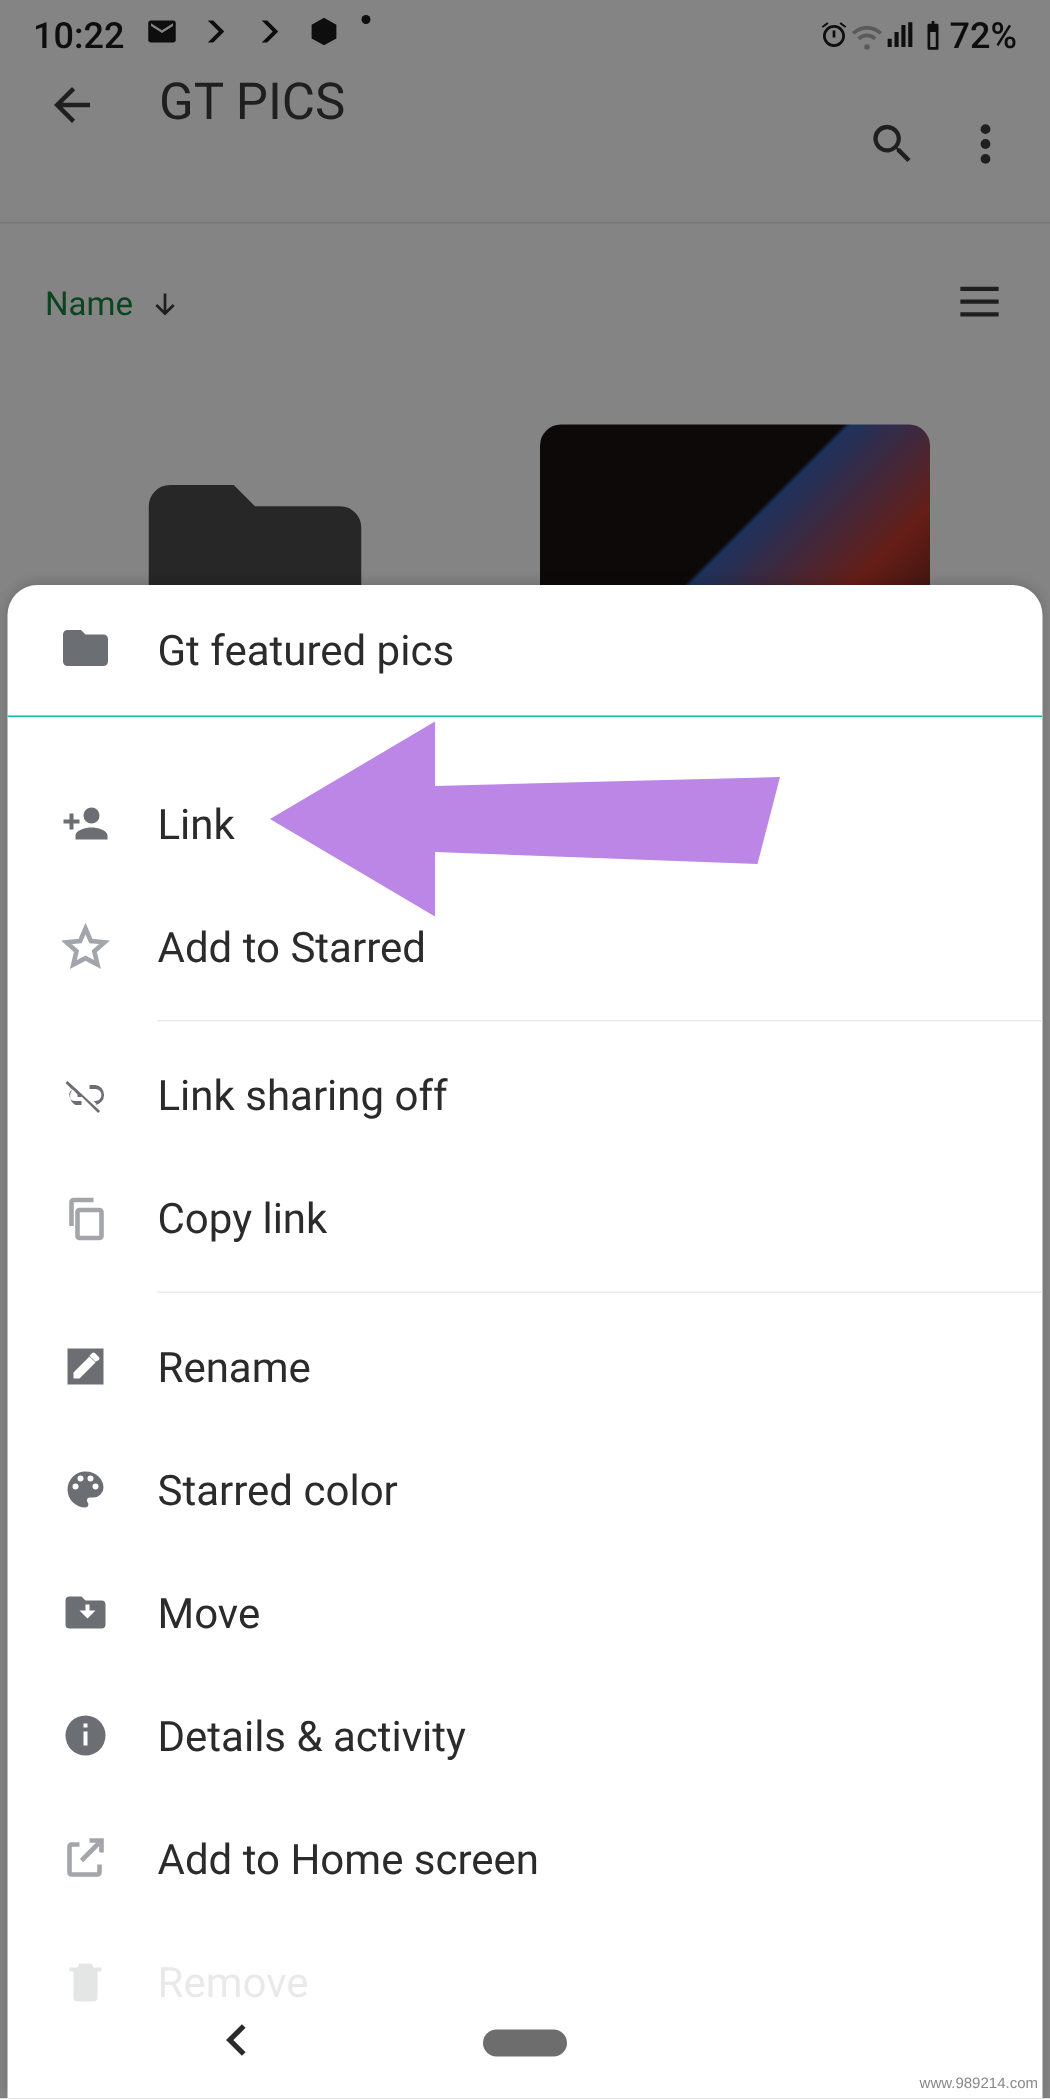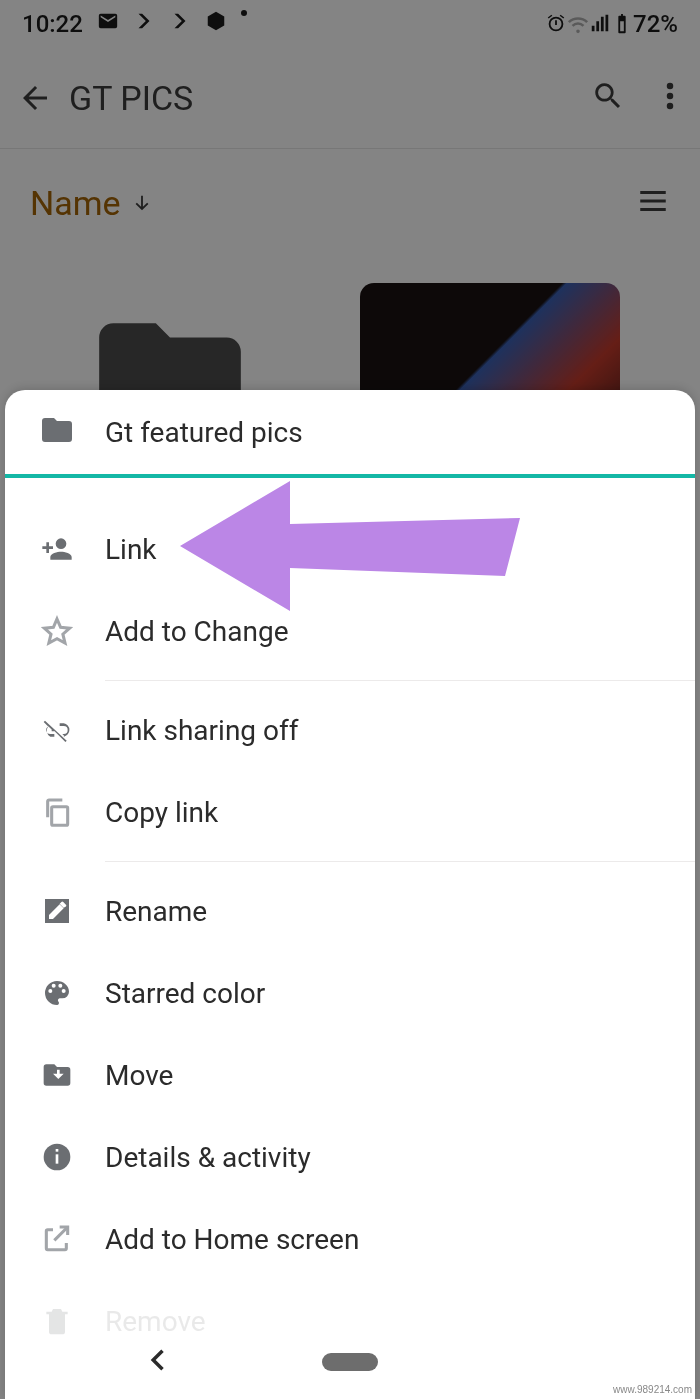--- a/index.html
+++ b/index.html
@@ -12,44 +12,44 @@
   
   .statusbar { position: absolute; top: 0; left: 0; right: 0; height: 48px; display: flex; align-items: center; padding: 0 22px; color: #1b1b1b; font-size: 24px; font-weight: 500; }
   .sb-left { display: flex; align-items: flex-start; gap: 14px; }
   .sb-right { display: flex; align-items: center; margin-left: auto; }
   .sb-ic { width: 22px; height: 22px; display: inline-flex; align-items: center; justify-content: center; }
   .sb-ic svg { width: 22px; height: 22px; fill: #1b1b1b; }
   .dot { width: 6px; height: 6px; border-radius: 50%; background: #1b1b1b; }
   .batt-txt { font-size: 24px; font-weight: 500; }
 
   
-  .appbar { position: absolute; top: 48px; left: 0; right: 0; height: 100px; display: flex; align-items: center; padding: 0 13px; }
+  .appbar { position: absolute; top: 48px; left: 0; right: 0; height: 100px; display: flex; padding: 0 26px; gap: 24px; }
   .appbar .back { width: 44px; height: 44px; display: flex; align-items: center; justify-content: center; }
   .appbar .back svg { width: 36px; height: 36px; fill: #3c3c3c; }
   .appbar .title { font-size: 34px; color: #3c3c3c; margin-left: 12px; }
   .appbar .right { margin-left: auto; display: flex; align-items: center; gap: 28px; }
   .appbar .right svg { width: 34px; height: 34px; fill: #3c3c3c; }
   .hr { position: absolute; top: 148px; left: 0; right: 0; height: 1px; background: #e0e0e0; }
 
   
   .sortrow { position: absolute; top: 175px; left: 0; right: 0; height: 56px; display: flex; align-items: center; padding: 0 30px; }
-  .sortrow .lbl { font-size: 34px; color: #a16207; }
+  .sortrow .lbl { font-size: 22px; color: #15803d; }
   .sortrow .arr { width: 22px; height: 22px; fill: #3c3c3c; margin-left: 10px; }
   .sortrow .view { margin-left: auto; }
   .sortrow .view svg { width: 34px; height: 34px; fill: #3c3c3c; }
 
   
   .tiles { position: absolute; top: 265px; left: 0; right: 0; display: flex; padding: 0 40px; gap: 60px; }
   .folder-tile { width: 260px; height: 230px; display: flex; align-items: center; justify-content: center; }
   .folder-tile svg { width: 210px; height: 170px; fill: #4a4a4a; }
   .photo-tile { width: 260px; height: 190px; border-radius: 14px; background: linear-gradient(135deg,#1a1212 0%, #1a1212 45%, #3a5fb0 46%, #c0392b 70%, #1a1212 100%); margin-top: 18px; }
 
   
   .sheet { position: absolute; left: 5px; right: 5px; top: 390px; bottom: 0; background: #fff; border-top-left-radius: 20px; border-top-right-radius: 20px; box-shadow: 0 -2px 8px rgba(0,0,0,0.15); overflow: hidden; }
-  .sheet-header { height: 88px; display: flex; align-items: center; padding: 0 34px; border-bottom: 4px solid #14b8a6; }
+  .sheet-header { height: 88px; display: flex; align-items: center; padding: 0 34px; border-bottom: 1px solid #14b8a6; }
   .sheet-header .ico svg { width: 36px; height: 36px; fill: #6b6e72; }
   .sheet-header .title { font-size: 28px; color: #2b2b2b; margin-left: 30px; }
 
   .menu { padding-top: 10px; }
   .menu-item { height: 82px; display: flex; align-items: center; padding: 0 34px; }
   .menu-item .ico { width: 36px; display: flex; align-items: center; justify-content: center; }
   .menu-item .ico svg { width: 32px; height: 32px; fill: #6b6e72; }
   .menu-item .ico.outline svg { fill: none; stroke: #a2a5a9; stroke-width: 2.3; }
   .menu-item .lbl { font-size: 28px; color: #2b2b2b; margin-left: 30px; }
   .menu-div { height: 1px; background: #eceaea; margin: 8px 0 8px 100px; }
@@ -189,21 +189,21 @@
         </span>
         <span class="lbl">Link</span>
       </div>
 
       <div class="menu-item">
         <span class="ico outline">
           <svg viewBox="0 0 24 24">
               <path d="M12 3l2.7 6.3 6.8.6-5.1 4.5 1.6 6.6L12 17.8 5.9 21l1.6-6.6L2.5 9.9l6.8-.6z"></path>
             </svg>
         </span>
-        <span class="lbl">Add to Change</span>
+        <span class="lbl">Add to Starred</span>
       </div>
 
       <div class="menu-div"></div>
 
       <div class="menu-item">
         <span class="ico">
           <svg viewBox="0 0 24 24">
               <path d="M17 7h-3v2h3a3 3 0 0 1 0 6h-1l2 2h-1v-.1A5 5 0 0 0 17 7zM3 5 2 6l3.4 3.4A5 5 0 0 0 7 17h3v-2H7a3 3 0 0 1-1.4-5.7L8 11.7V13h2v-.3l8.3 8.3 1-1z"></path>
             </svg>
         </span>

